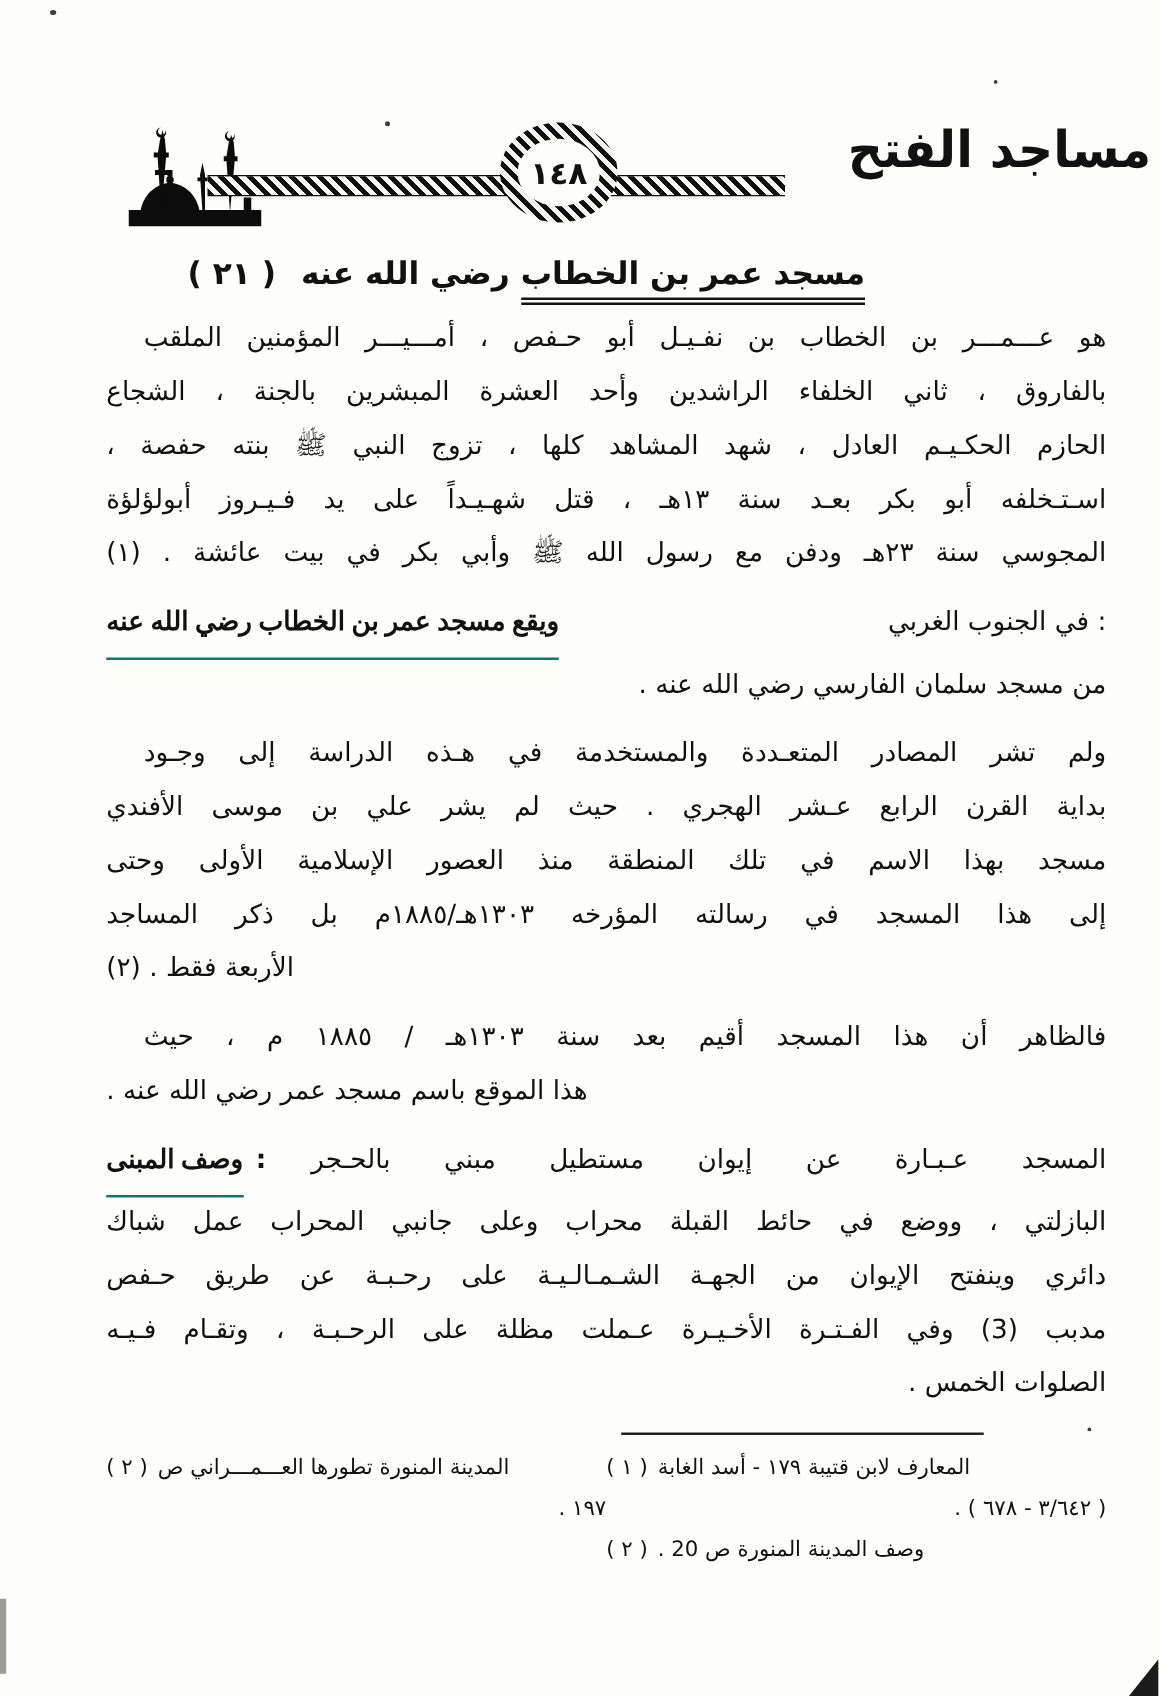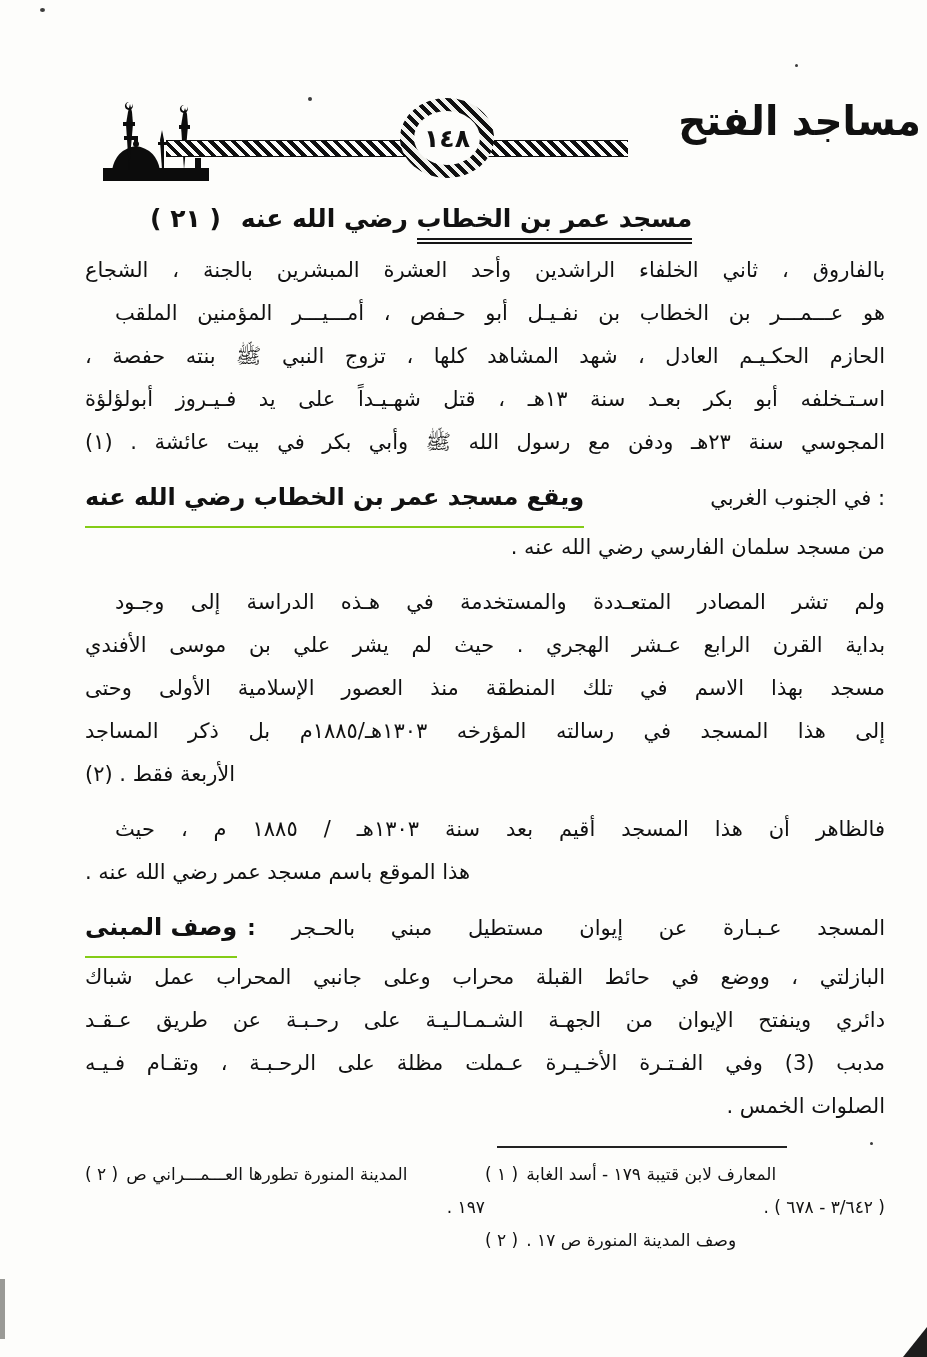--- a/index.html
+++ b/index.html
@@ -43,22 +43,22 @@
   .ln{
     direction:rtl;height:43px;line-height:43px;font-size:21px;
     text-align:justify;text-align-last:justify;white-space:nowrap;
   }
   .ln.first{padding-left:30px;}
   .ln.endL{text-align:left;text-align-last:left;}
   .ln.endR{text-align:right;text-align-last:right;}
   .ln.endC{text-align:right;text-align-last:right;padding-left:190px;}
   .gap{height:12px;}
   .row{display:flex;align-items:baseline;direction:ltr;height:50px;line-height:43px;font-size:21px;}
-  .lead{direction:rtl;unicode-bidi:isolate;font-weight:bold;font-size:24px;
-        border-bottom:2px solid #84cc16;padding-bottom:7px;}
+  .lead{direction:rtl;unicode-bidi:isolate;font-weight:bold;font-size:21px;
+        border-bottom:2px solid #0f766e;padding-bottom:7px;font-family:Liberation Serif, serif;}
   .rowrest{direction:rtl;unicode-bidi:isolate;flex:1;text-align:justify;text-align-last:justify;margin-left:26px;}
   .rowrest2{direction:rtl;unicode-bidi:isolate;flex:1;text-align:right;}
   .colon{margin:0 10px;font-weight:bold;}
   
   .fnsep{border-top:2px solid #222;width:290px;margin:18px 0 10px 412px;}
   .fnotes{display:flex;direction:ltr;font-size:17px;line-height:33px;}
   .fncolL{width:400px;}
   .fncolR{width:400px;}
   .fnline{display:flex;gap:8px;direction:ltr;align-items:baseline;}
   .fnm{white-space:nowrap;direction:rtl;}
@@ -104,22 +104,22 @@
   </div>
 
   <div class="col">
 
     <div class="heading">
       <span class="hnum">( ٢١ )</span>
       <span class="hmain"><span class="hu">مسجد عمر بن الخطاب</span><span> رضي الله عنه</span></span>
     </div>
 
     <div>
+      <div class="ln first">هو عـــمـــر بن الخطاب بن نفـيـل أبو حـفص ، أمـــيـــر المؤمنين الملقب</div>
       <div class="ln">بالفاروق ، ثاني الخلفاء الراشدين وأحد العشرة المبشرين بالجنة ، الشجاع</div>
-      <div class="ln first">هو عـــمـــر بن الخطاب بن نفـيـل أبو حـفص ، أمـــيـــر المؤمنين الملقب</div>
       <div class="ln">الحازم الحكـيـم العادل ، شهد المشاهد كلها ، تزوج النبي ﷺ بنته حفصة ،</div>
       <div class="ln">اسـتـخلفه أبو بكر بعـد سنة ١٣هـ ، قتل شهـيـداً على يد فـيـروز أبولؤلؤة</div>
       <div class="ln">المجوسي سنة ٢٣هـ ودفن مع رسول الله ﷺ وأبي بكر في بيت عائشة . (١)</div>
     </div>
 
     <div class="gap"></div>
 
     <div>
       <div class="row">
         <span class="lead">ويقع مسجد عمر بن الخطاب رضي الله عنه</span>
@@ -147,21 +147,21 @@
 
     <div class="gap"></div>
 
     <div>
       <div class="row">
         <span class="lead">وصف المبنى</span>
         <span class="colon">:</span>
         <span class="rowrest">المسجد عـبـارة عن إيوان مستطيل مبني بالحـجر</span>
       </div>
       <div class="ln">البازلتي ، ووضع في حائط القبلة محراب وعلى جانبي المحراب عمل شباك</div>
-      <div class="ln">دائري وينفتح الإيوان من الجهـة الشـمـالـيـة على رحـبـة عن طريق عـقـد</div>
+      <div class="ln">دائري وينفتح الإيوان من الجهـة الشـمـالـيـة على رحـبـة عن طريق حـفص</div>
       <div class="ln">مدبب (3) وفي الفـتـرة الأخـيـرة عـملت مظلة على الرحـبـة ، وتقـام فـيـه</div>
       <div class="ln endC">الصلوات الخمس .</div>
     </div>
 
     <div class="fnsep"></div>
     <div class="fnotes">
       <div class="fncolL">
         <div class="fnline">
           <span class="fnm">( ٢ )</span>
           <span class="fnt">المدينة المنورة تطورها العـــمـــراني ص</span>
@@ -169,21 +169,21 @@
         <div class="fnp">١٩٧ .</div>
       </div>
       <div class="fncolR">
         <div class="fnline">
           <span class="fnm">( ١ )</span>
           <span class="fnt">المعارف لابن قتيبة ١٧٩ - أسد الغابة</span>
         </div>
         <div class="fnc">( ٣/٦٤٢ - ٦٧٨ ) .</div>
         <div class="fnline">
           <span class="fnm">( ٢ )</span>
-          <span class="fnt">وصف المدينة المنورة ص ١٧ .</span>
+          <span class="fnt">وصف المدينة المنورة ص 20 .</span>
         </div>
       </div>
     </div>
 
   </div>
 
   <div class="wedge"></div>
   <div class="sliver"></div>
   <div class="speck" style="left:308px;top:97px;width:4px;height:4px;"></div>
   <div class="speck" style="left:795px;top:64px;width:3px;height:3px;"></div>

